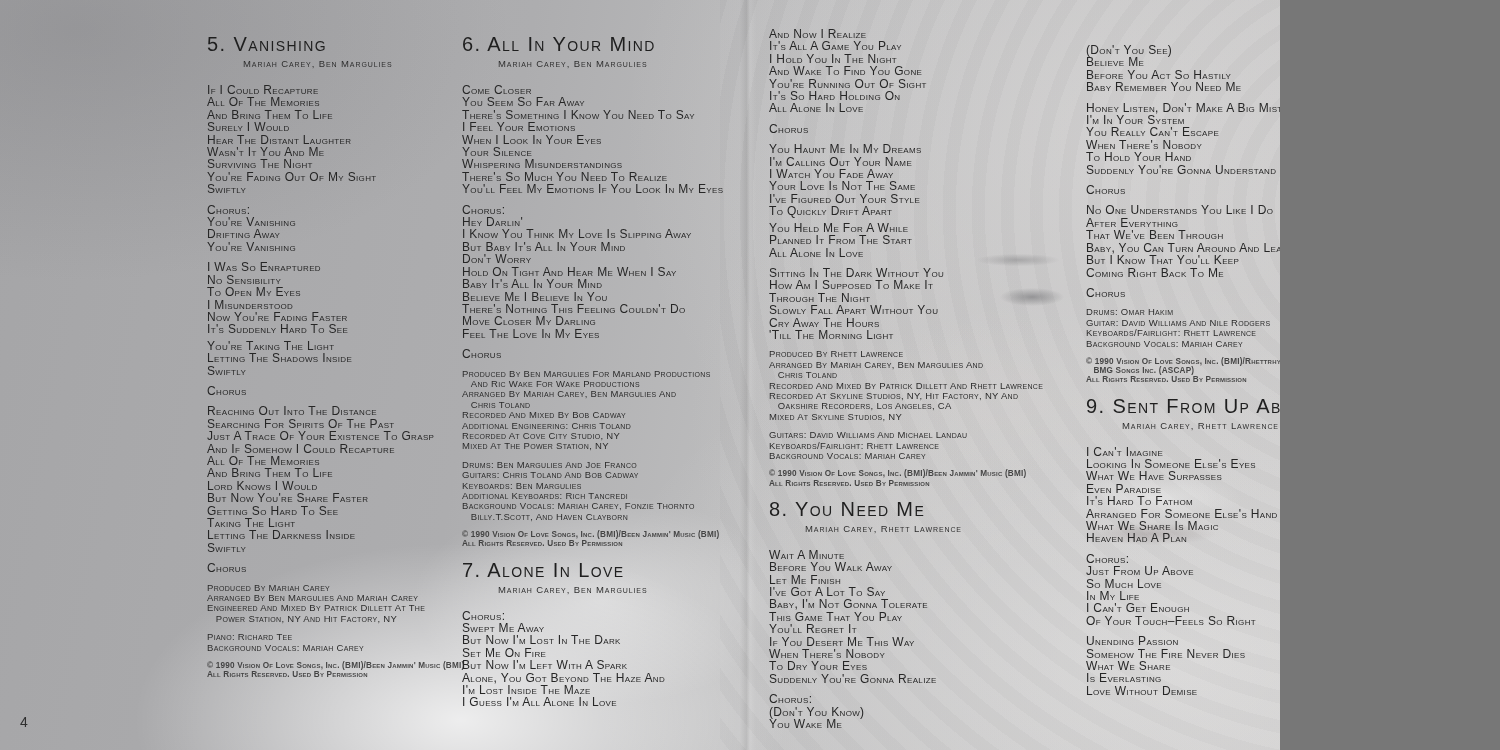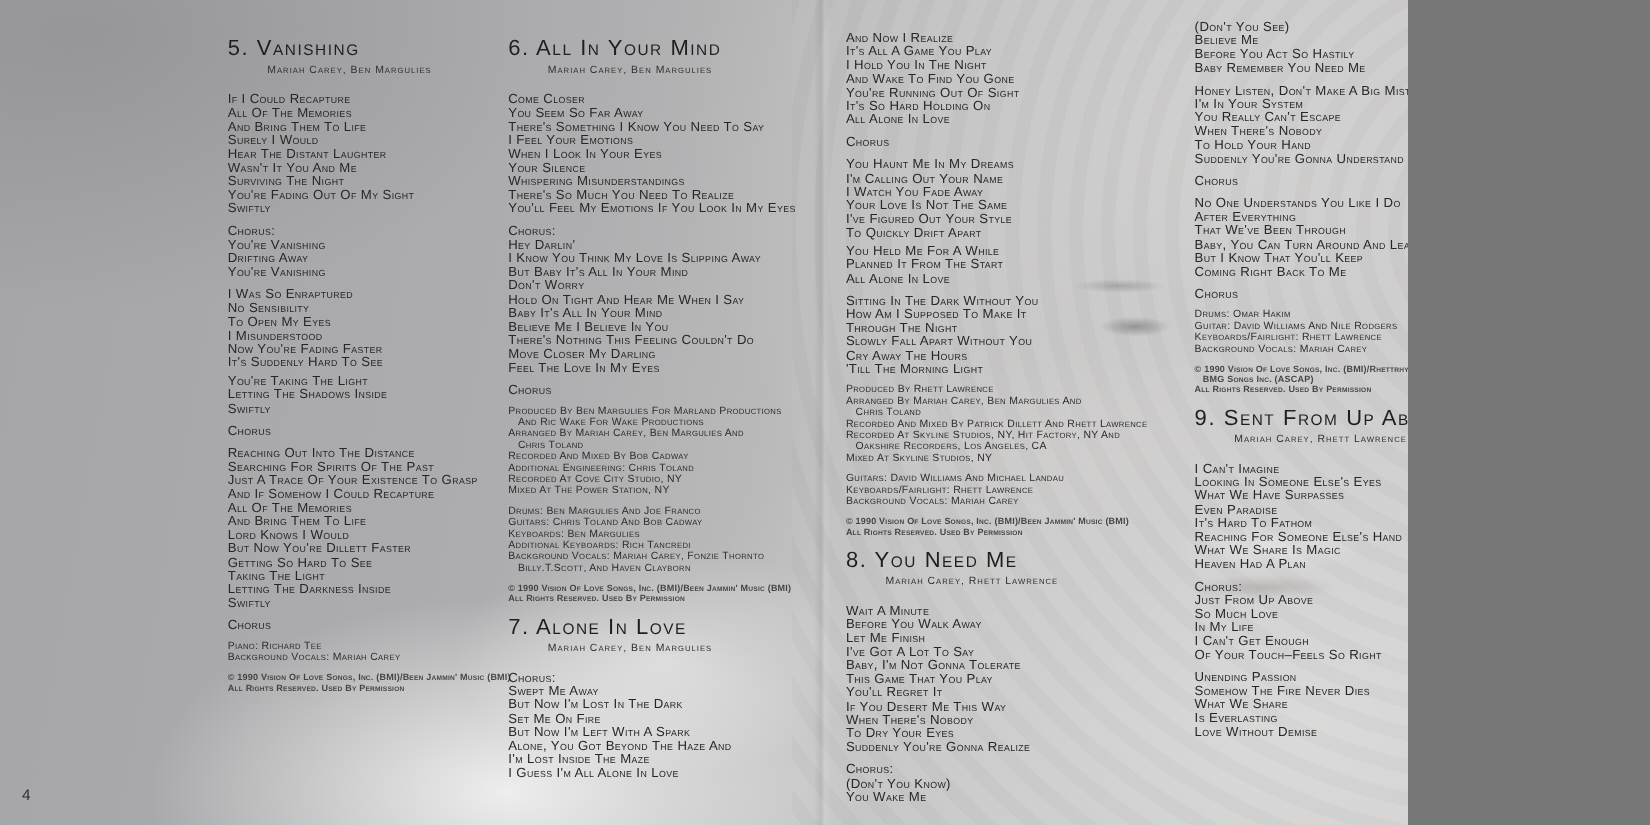--- a/index.html
+++ b/index.html
@@ -103,28 +103,34 @@
           <div class="line">Chorus</div>
         </div>
         <div class="block lyrics">
           <div class="line">Reaching Out Into The Distance</div>
           <div class="line">Searching For Spirits Of The Past</div>
           <div class="line">Just A Trace Of Your Existence To Grasp</div>
           <div class="line">And If Somehow I Could Recapture</div>
           <div class="line">All Of The Memories</div>
           <div class="line">And Bring Them To Life</div>
           <div class="line">Lord Knows I Would</div>
-          <div class="line">But Now You're Dillett Faster</div>
+          <div class="line">But Now You're Share Faster</div>
           <div class="line">Getting So Hard To See</div>
           <div class="line">Taking The Light</div>
           <div class="line">Letting The Darkness Inside</div>
           <div class="line">Swiftly</div>
         </div>
         <div class="block lyrics">
           <div class="line">Chorus</div>
+        </div>
+        <div class="block credits">
+          <div class="line">Produced By Mariah Carey</div>
+          <div class="line">Arranged By Ben Margulies And Mariah Carey</div>
+          <div class="line">Engineered And Mixed By Patrick Dillett At The</div>
+          <div class="line">   Power Station, NY And Hit Factory, NY</div>
         </div>
         <div class="block credits">
           <div class="line">Piano: Richard Tee</div>
           <div class="line">Background Vocals: Mariah Carey</div>
         </div>
         <div class="block copyright">
           <div class="line">© 1990 Vision Of Love Songs, Inc. (BMI)/Been Jammin' Music (BMI)</div>
           <div class="line">All Rights Reserved. Used By Permission</div>
         </div>
       </section>
@@ -268,21 +274,21 @@
           <div class="line">To Dry Your Eyes</div>
           <div class="line">Suddenly You're Gonna Realize</div>
         </div>
         <div class="block lyrics">
           <div class="line">Chorus:</div>
           <div class="line">(Don't You Know)</div>
           <div class="line">You Wake Me</div>
         </div>
       </section>
     </div>
-  <div class="col" style="left:1086px; top:18px; width:320px;">
+  <div class="col" style="left:1086px; top:44px; width:320px;">
       <section class="segment">
         <div class="block lyrics">
           <div class="line">(Don't You See)</div>
           <div class="line">Believe Me</div>
           <div class="line">Before You Act So Hastily</div>
           <div class="line">Baby Remember You Need Me</div>
         </div>
         <div class="block lyrics">
           <div class="line">Honey Listen, Don't Make A Big Mistake</div>
           <div class="line">I'm In Your System</div>
@@ -319,21 +325,21 @@
       </section>
       <section class="segment">
         <h2 class="track-title">9. Sent From Up Above</h2>
         <div class="track-writers">Mariah Carey, Rhett Lawrence</div>
         <div class="block lyrics">
           <div class="line">I Can't Imagine</div>
           <div class="line">Looking In Someone Else's Eyes</div>
           <div class="line">What We Have Surpasses</div>
           <div class="line">Even Paradise</div>
           <div class="line">It's Hard To Fathom</div>
-          <div class="line">Reaching For Someone Else's Hand</div>
+          <div class="line">Arranged For Someone Else's Hand</div>
           <div class="line">What We Share Is Magic</div>
           <div class="line">Heaven Had A Plan</div>
         </div>
         <div class="block lyrics">
           <div class="line">Chorus:</div>
           <div class="line">Just From Up Above</div>
           <div class="line">So Much Love</div>
           <div class="line">In My Life</div>
           <div class="line">I Can't Get Enough</div>
           <div class="line">Of Your Touch–Feels So Right</div>

